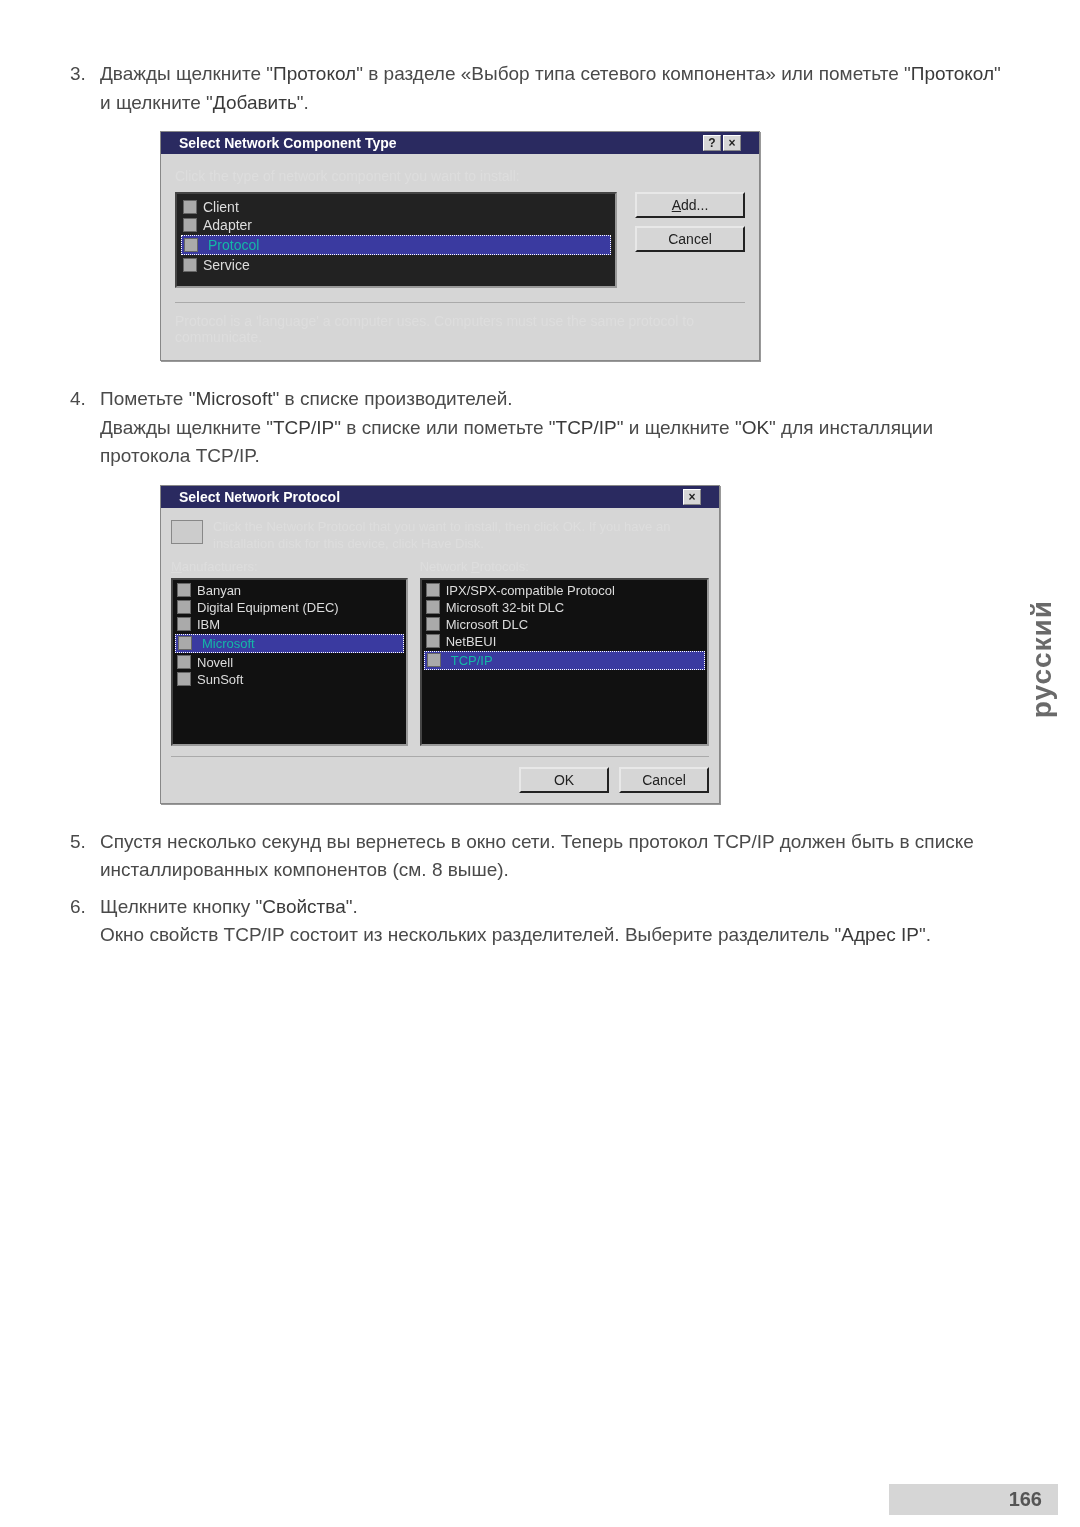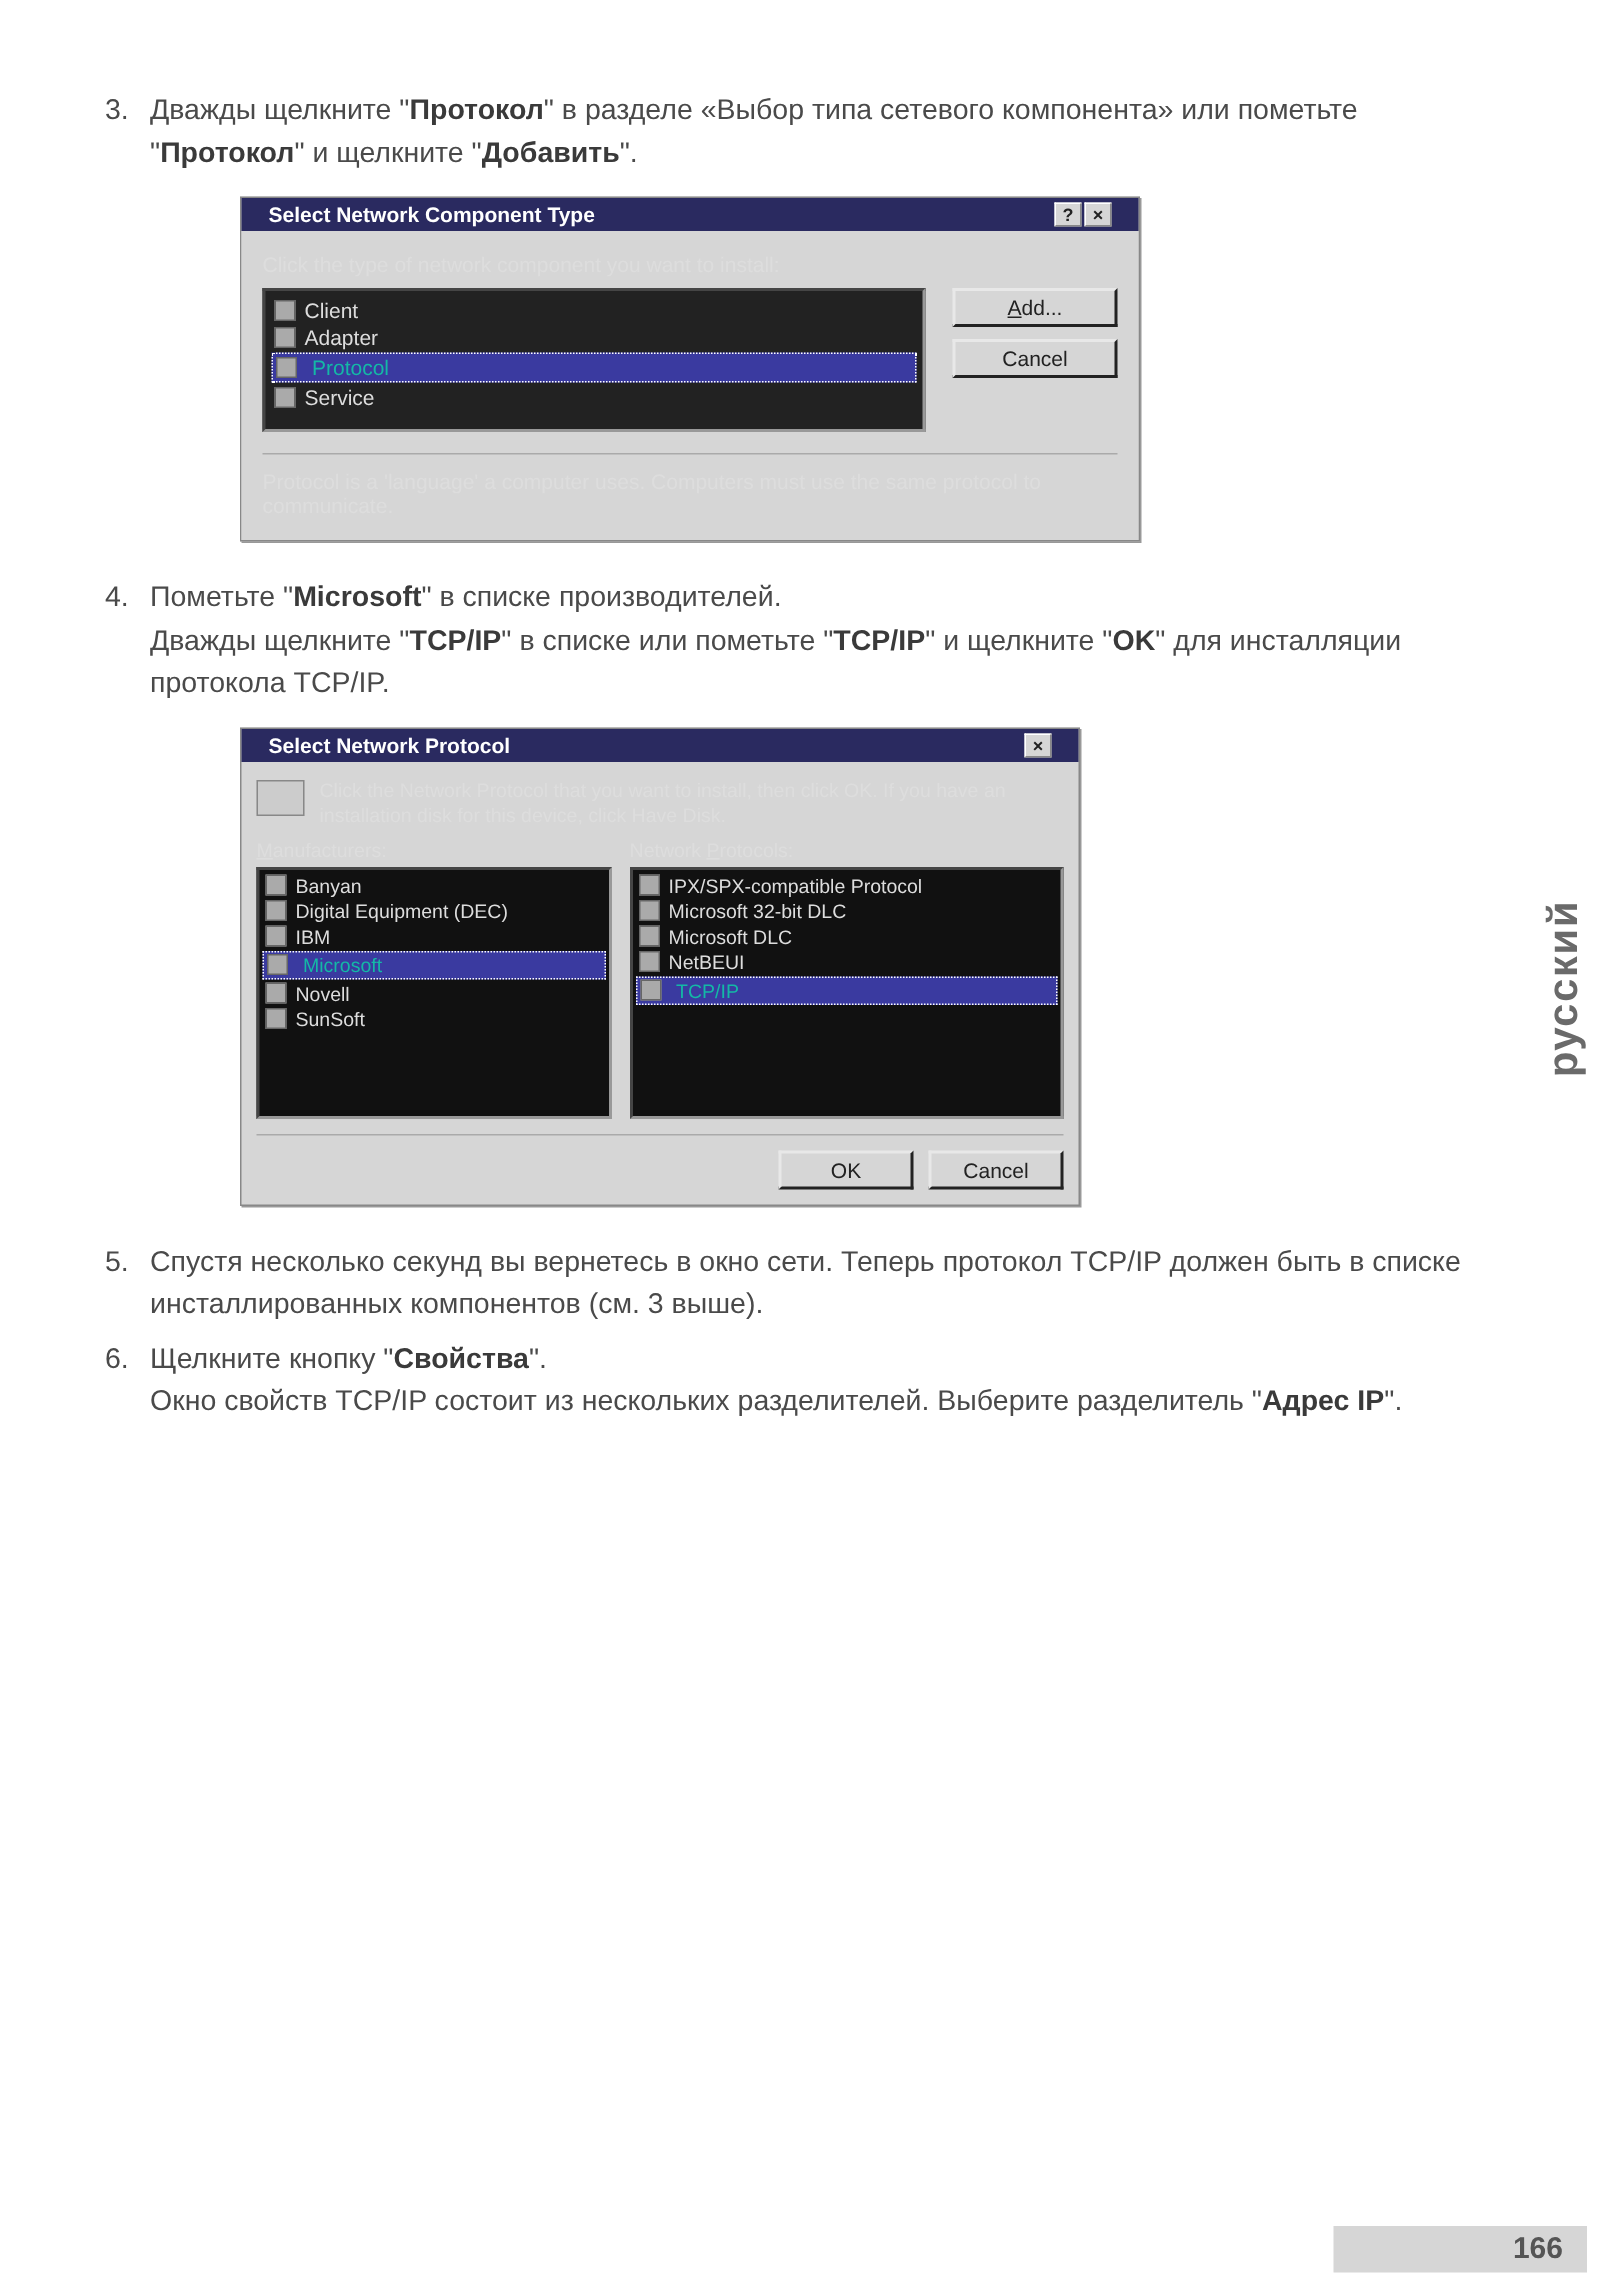--- a/index.html
+++ b/index.html
@@ -29,21 +29,21 @@
     line-height: 1.5;
     color: #4a4a4a;
   }
   ol.steps > li .num {
     width: 30px;
     flex-shrink: 0;
   }
   ol.steps > li .body {
     flex: 1;
   }
-  .bold { font-weight: bold; color: #3a3a3a; }
+  .bold { font-weight: normal; color: #3a3a3a; }
   .dialog {
     margin: 14px 0 24px 90px;
     border: 1px solid #888;
     background: #d6d6d6;
     width: 600px;
     box-shadow: 1px 1px 0 #999;
     font-family: "MS Sans Serif", Tahoma, Geneva, sans-serif;
     font-size: 14px;
     color: #ddd;
   }
@@ -313,21 +313,21 @@
   <div class="footerrow">
     <div class="winbtn" style="width:90px">OK</div>
     <div class="winbtn" style="width:90px">Cancel</div>
   </div>
 </div>
 
 <ol class="steps">
 
   <li>
     <span class="num">5.</span>
-    <span class="body">Спустя несколько секунд вы вернетесь в окно сети. Теперь протокол TCP/IP должен быть в списке инсталлированных компонентов (см. 3 выше).</span>
+    <span class="body">Спустя несколько секунд вы вернетесь в окно сети. Теперь протокол TCP/IP должен быть в списке инсталлированных компонентов (см. 8 выше).</span>
   </li>
 
   <li>
     <span class="num">6.</span>
     <span class="body">
       <span>Щелкните кнопку "</span><span class="bold">Свойства</span><span>".</span><br>
       <span>Окно свойств TCP/IP состоит из нескольких разделителей. Выберите разделитель "</span><span class="bold">Адрес IP</span><span>".</span>
     </span>
   </li>
 </ol>

